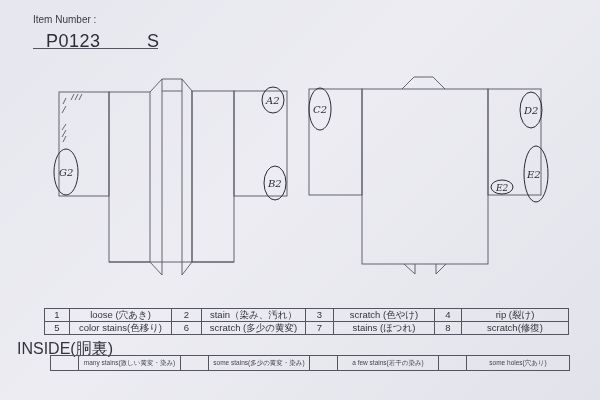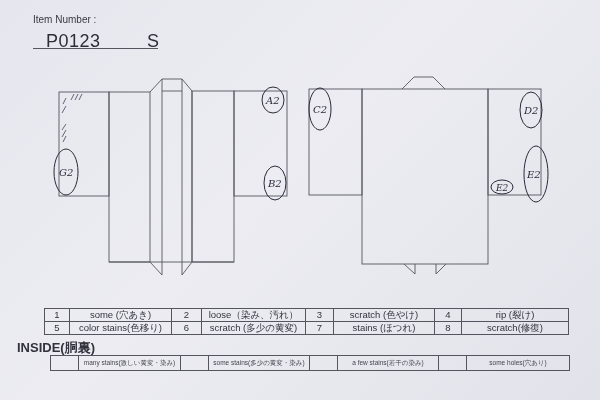--- a/index.html
+++ b/index.html
@@ -16,21 +16,21 @@
   .item-underline { left: 33px; top: 48px; width: 125px; height: 1px; background: #55555f; }
   svg.diagram { position: absolute; left: 0; top: 0; }
   .legend-table {
     position: absolute; left: 44px; top: 308px;
     border-collapse: collapse; font-size: 9.5px; color: #33333d;
   }
   .legend-table td {
     border: 1px solid #55555f; height: 12px; padding: 0 2px;
     text-align: center; white-space: nowrap; line-height: 12px;
   }
-  .inside-title { left: 17px; top: 339px; font-size: 13px; font-weight: bold; color: #33333d; }
+  .inside-title { left: 17px; top: 339px; font-size: 16px; font-weight: normal; color: #33333d; }
   .inside-table {
     position: absolute; left: 50px; top: 355px;
     border-collapse: collapse; font-size: 6.5px; color: #44444e;
   }
   .inside-table td {
     border: 1px solid #55555f; height: 14px; padding: 0 1px;
     text-align: center; white-space: nowrap;
   }
 </style>
 </head>
@@ -96,23 +96,23 @@
     <text x="524" y="114">D2</text>
     <text x="527" y="178">E2</text>
     <text x="496" y="191" font-size="9">E2</text>
   </g>
 </svg>
 
 <table class="legend-table">
   <tbody>
       <tr>
     <td style="width:20px">1</td>
-    <td style="width:97px">some (穴あき)</td>
+    <td style="width:97px">loose (穴あき)</td>
     <td style="width:25px">2</td>
-    <td style="width:99px">loose（染み、汚れ）</td>
+    <td style="width:99px">stain（染み、汚れ）</td>
     <td style="width:23px">3</td>
     <td style="width:96px">scratch (色やけ)</td>
     <td style="width:22px">4</td>
     <td style="width:102px">rip (裂け)</td>
   </tr>
   <tr>
     <td>5</td>
     <td>color stains(色移り)</td>
     <td>6</td>
     <td>scratch (多少の黄変)</td>

